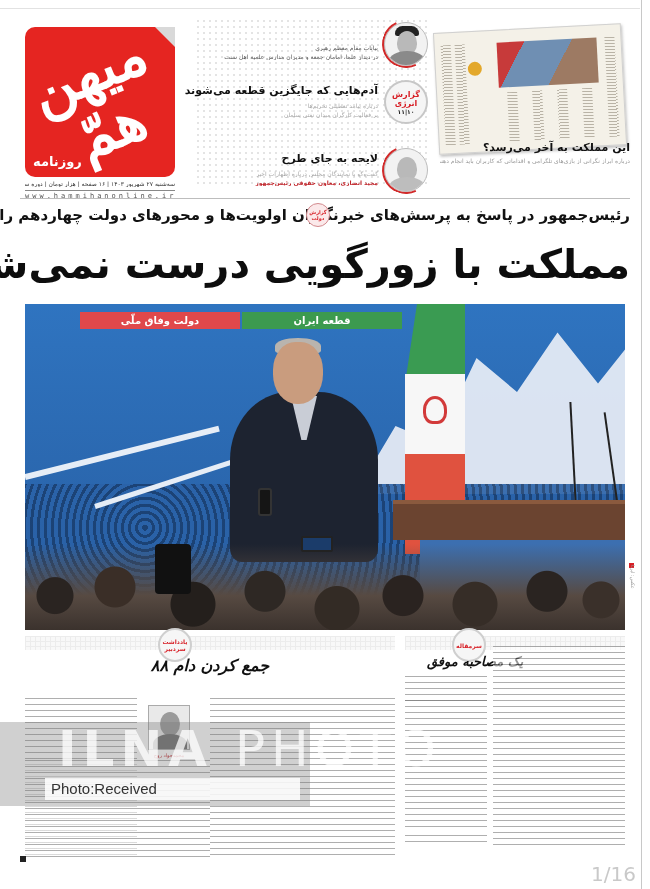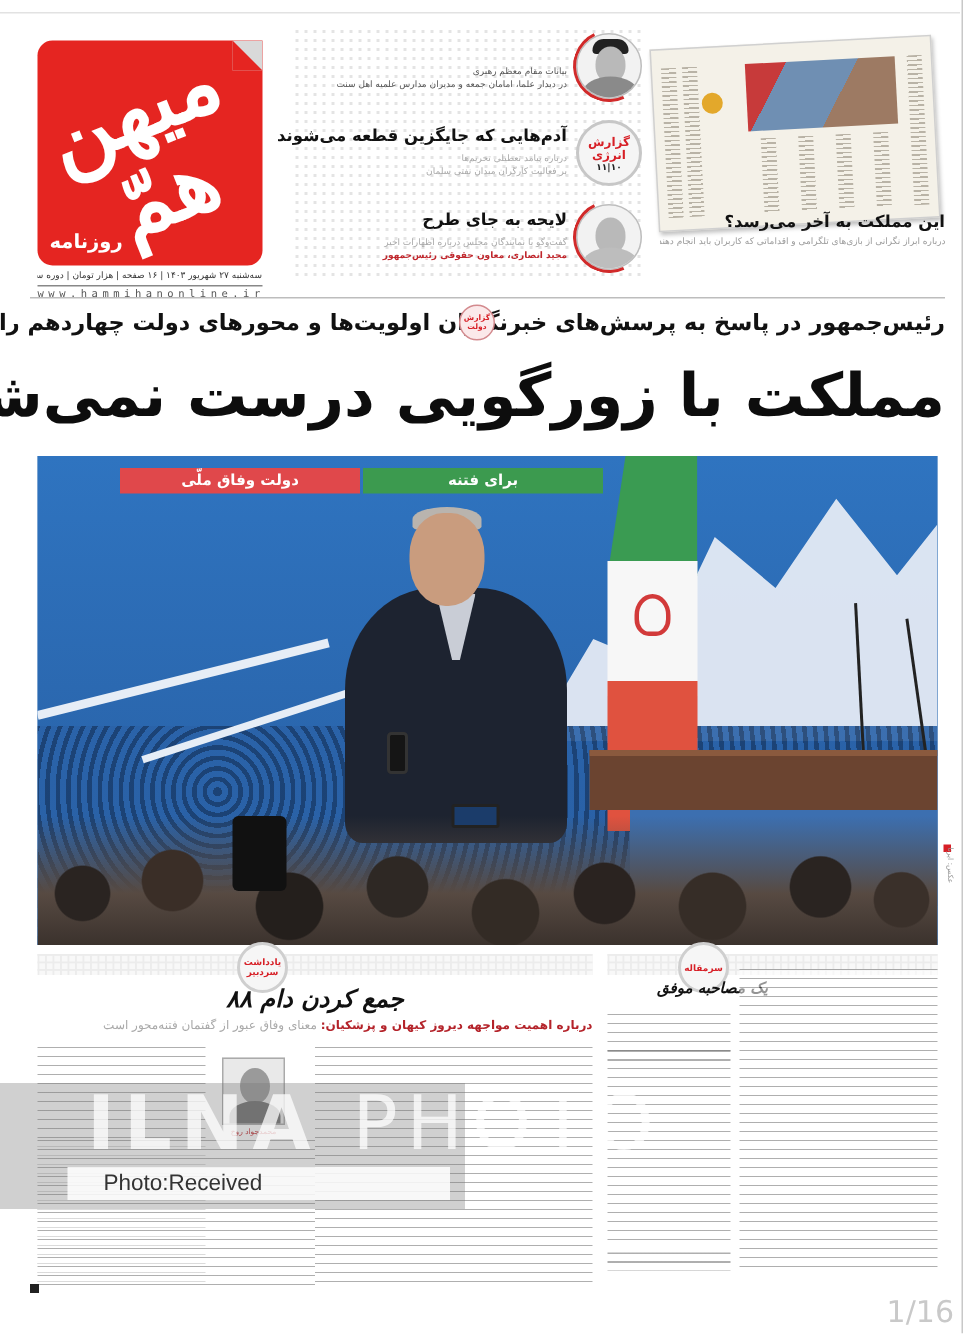--- a/index.html
+++ b/index.html
@@ -91,21 +91,21 @@
     .author-face { position: absolute; left: 11px; top: 6px; width: 20px; height: 24px; border-radius: 50%; background: #9a9a9a; }
     .author-body { position: absolute; left: 4px; top: 28px; width: 34px; height: 20px; border-radius: 50% 50% 0 0; background: #6f6f6f; }
     .author-name { position: absolute; left: 146px; top: 752px; width: 46px; font-size: 5px; color: #c0262c; text-align: center; direction: rtl; white-space: nowrap; }
     .end-mark { position: absolute; left: 20px; top: 856px; width: 6px; height: 6px; background: #222; }
 
     
     .wm-band { position: absolute; left: 0; top: 722px; width: 310px; height: 84px; background: rgba(120,120,120,0.35); }
     .wm-text { position: absolute; left: 30px; top: 720px; font-family: "DejaVu Sans", sans-serif; font-size: 50px; letter-spacing: 6px; color: rgba(255,255,255,0.75); white-space: nowrap; }
     .wm-text b { font-weight: bold; margin-left: 28px; }
     .wm-text span { font-weight: normal; margin-top: 30px; }
-    .wm-credit { position: absolute; left: 45px; top: 778px; width: 255px; height: 22px; background: rgba(255,255,255,0.85); font-family: "Liberation Sans", sans-serif; font-size: 15px; color: #333; padding-left: 24px; line-height: 22px; }
+    .wm-credit { position: absolute; left: 45px; top: 778px; width: 255px; height: 22px; background: rgba(255,255,255,0.85); font-family: "Liberation Sans", sans-serif; font-size: 15px; color: #333; padding-left: 6px; line-height: 22px; }
 
     .page-num { position: absolute; right: 14px; top: 862px; font-family: "DejaVu Sans", sans-serif; font-size: 20px; color: #c9c9c9; }
 </style>
 </head>
 <body>
 
 <div class="page">
   <div class="top-edge"></div>
   <div class="page-edge"></div>
 
@@ -130,21 +130,21 @@
     </div>
     <div class="teaser" style="top:60px;">
       <div class="badge-circle">
         <span class="badge-red">گزارش انرژی</span>
         <span class="badge-num">۱۰|۱۱</span>
       </div>
       <div class="teaser-title">آدم‌هایی که جایگزین قطعه می‌شوند</div>
       <div class="teaser-sub faint" style="top:24px;">درباره پیامد تعطیلی تحریم‌ها</div>
       <div class="teaser-sub faint" style="top:33px;">بر فعالیت کارگران میدان نفتی سلمان</div>
     </div>
-    <div class="teaser" style="top:116px;">
+    <div class="teaser" style="top:128px;">
       <div class="teaser-thumb">
         <div class="thumb-face"></div>
         <div class="thumb-body" style="background:#bdbdbd;"></div>
       </div>
       <div class="thumb-arc"></div>
       <div class="teaser-title">لایحه به جای طرح</div>
       <div class="teaser-sub faint" style="top:24px;">گفت‌وگو با نمایندگان مجلس درباره اظهارات اخیر</div>
       <div class="teaser-sub red" style="top:33px;">مجید انصاری، معاون حقوقی رئیس‌جمهور</div>
     </div>
   </div>
@@ -171,21 +171,21 @@
   <div class="kicker-badge">گزارش دولت</div>
   <div class="headline">مملکت با زورگویی درست نمی‌شود</div>
 
   <div class="photo">
     <div class="photo-bg"></div>
     <div class="photo-mountain"></div>
     <div class="photo-crowd-art"></div>
     <div class="photo-streak1"></div>
     <div class="photo-streak2"></div>
     <div class="banner-red">دولت وفاق ملّی</div>
-    <div class="banner-green">برای فتنه</div>
+    <div class="banner-green">قطعه ایران</div>
     <div class="flag">
       <div class="flag-green"></div>
       <div class="flag-white"></div>
       <div class="flag-emblem"></div>
       <div class="flag-red"></div>
     </div>
     <div class="mic1"></div>
     <div class="mic2"></div>
     <div class="podium"></div>
     <div class="podium-front"></div>
@@ -201,25 +201,22 @@
   <div class="credit-mark"></div>
   <div class="photo-credit">عکس: ایرنا</div>
 
   <div class="section-band" style="left:25px; width:370px;"></div>
   <div class="section-band" style="left:405px; width:220px;"></div>
 
   <div class="stamp" style="left:158px; top:628px;">یادداشت سردبیر</div>
   <div class="stamp" style="left:452px; top:628px;">سرمقاله</div>
 
   <div class="col-title" style="left:25px; top:656px; width:370px; font-size:16px;">جمع کردن دام ۸۸</div>
-  <div class="col-deck" style="left:25px; top:679px; width:370px;">
-    <span class="deck-red">درباره اهمیت مواجهه دیروز کیهان و پزشکیان:</span><span class="deck-grey"> معنای وفاق عبور از گفتمان فتنه‌محور است</span>
-  </div>
-
-  <div class="col-title" style="left:405px; top:654px; width:140px; font-size:10px;">یک مصاحبه موفق</div>
+
+  <div class="col-title" style="left:405px; top:654px; width:140px; font-size:13px;">یک مصاحبه موفق</div>
 
   <div class="text-col" style="left:25px; top:698px; width:112px; height:160px;"></div>
   <div class="text-col" style="left:25px; top:760px; width:185px; height:100px;"></div>
   <div class="text-col" style="left:210px; top:698px; width:185px; height:160px;"></div>
   <div class="author-photo">
     <div class="author-face"></div>
     <div class="author-body"></div>
   </div>
   <div class="author-name">محمدجواد روح</div>
   <div class="end-mark"></div>

